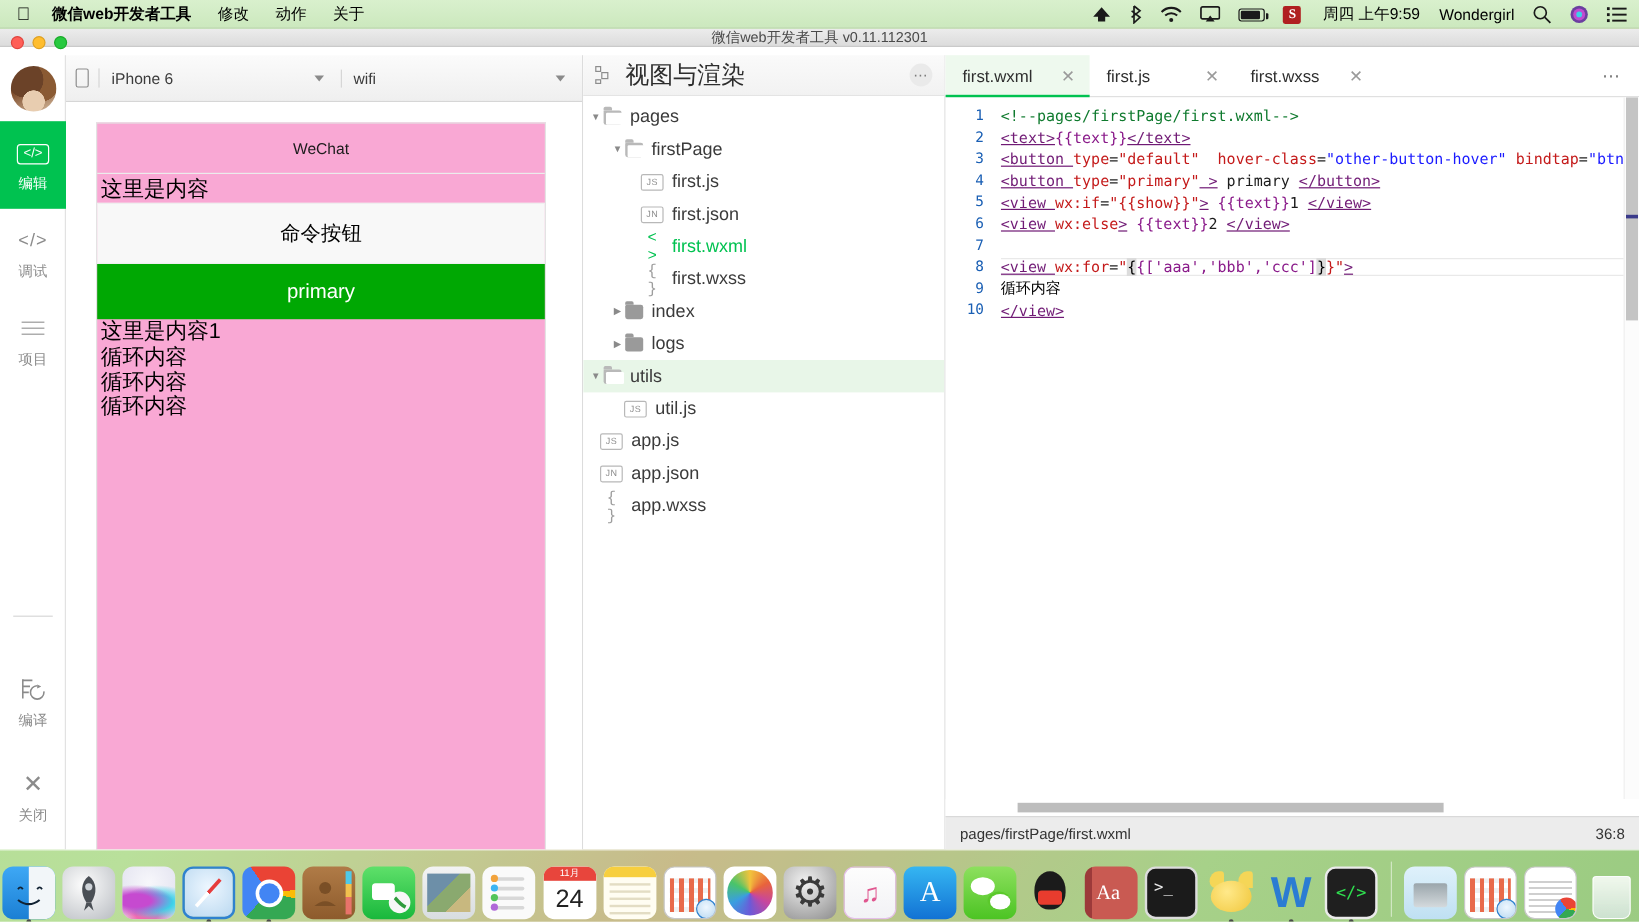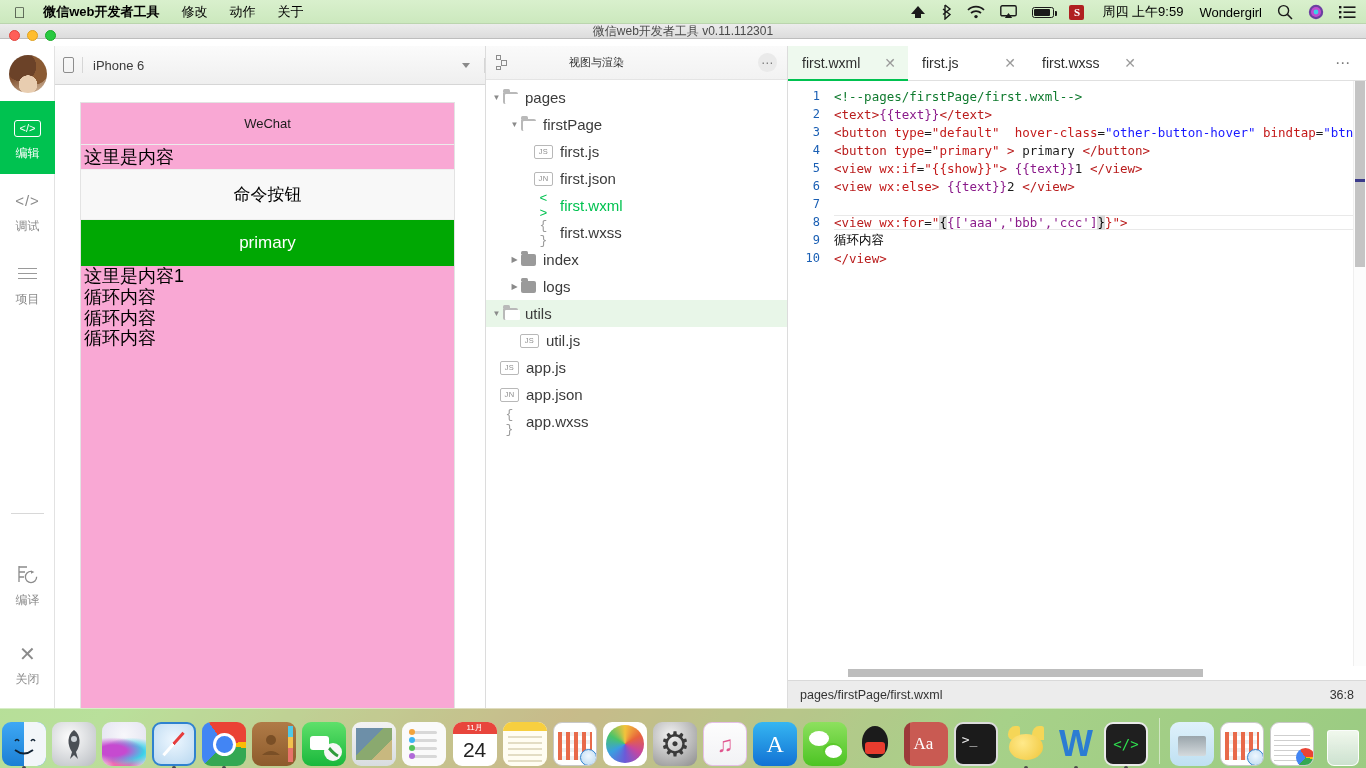--- a/index.html
+++ b/index.html
@@ -124,21 +124,21 @@
   #treehdr{
     height:34px;display:flex;align-items:center;
     background:linear-gradient(180deg,#fafafa,#f2f2f2);
     border-bottom:1px solid #e4e4e4; padding:0 10px;
   }
   #treehdr .struct{ width:16px;height:16px;position:relative;margin-right:9px; }
   #treehdr .struct i{ position:absolute; border:1.3px solid #8d8d8d; }
   #treehdr .struct i.a{ left:0;top:0;width:5px;height:5px; }
   #treehdr .struct i.b{ left:5px;top:5px;width:6px;height:6px; }
   #treehdr .struct i.c{ left:0;top:11px;width:5px;height:4px; }
-  #treehdr .t{ font-size:11px; color:#2d2d2d;margin-left:48px; }
+  #treehdr .t{ font-size:20px; color:#2d2d2d; }
   #treehdr .dots{
     margin-left:auto;width:19px;height:19px;border-radius:50%;background:#eaeaea;
     color:#7b7b7b;font-size:12px;display:flex;align-items:center;justify-content:center;
     letter-spacing:1px;
   }
   #treelist{ flex:1; overflow:hidden; padding-top:4px;}
   .row{ height:27px; display:flex; align-items:center; font-size:15px; color:#3b3b3b; padding-right:6px; }
   .row.sel-g{ background:#e8f6e8; }
   .arrow{ width:13px; text-align:center; font-size:8px; color:#8a8a8a; flex:0 0 13px;}
   .fold{ width:15px;height:12px;margin-right:7px;flex:0 0 15px; position:relative;}
@@ -166,21 +166,21 @@
   .tab.active{ background:#eef9ee; }
   .tab.active:after{ content:""; position:absolute; left:0;right:0;bottom:-1px;height:2px;background:#00c250;}
   .tab .x{ margin-left:auto; padding-left:20px; color:#9a9a9a; font-size:14px; line-height:1;}
   #tabs .dots{ margin-left:auto; display:flex;align-items:center;padding:0 14px;color:#7b7b7b;font-size:15px;letter-spacing:2px;}
   #code{ flex:1; position:relative; overflow:hidden; font-family:"DejaVu Sans Mono","Liberation Mono",monospace; font-size:12.5px;}
   #codeinner{ padding-top:6px; }
   .cl{ height:18px; display:flex; align-items:center; white-space:pre; }
   .cl .ln{ width:46px; flex:0 0 46px; text-align:right; padding-right:14px; color:#1a5fb4; font-size:12px;}
   .cl .src{ flex:1; min-width:0; overflow:hidden; }
   .cl.hl .src{ box-shadow:inset 0 1px 0 #e9e9e9, inset 0 -1px 0 #e9e9e9; }
-  .cm{color:#0f7a2e;} .tg{color:#b91c1c;} .at{color:#c41a1a;} .vl{color:#1a1aff;}
+  .cm{color:#0f7a2e;} .tg{color:#701a75;text-decoration:underline;} .at{color:#c41a1a;} .vl{color:#1a1aff;}
   .mu{color:#8a1a8a;} .pl{color:#1c1c1c;} .hlbox{background:#dcdcdc;}
   #vscroll{ position:absolute; right:0; top:0; width:13px; bottom:0; background:#fcfcfc; border-left:1px solid #efefef;}
   #vscroll .thumb{ position:absolute; left:1px; right:1px; top:0; height:186px; background:#c4c4c4; }
   #vscroll .mark{ position:absolute; left:1px;right:1px; top:98px; height:3px; background:#3a3a8a;}
   #hscrollwrap{ height:14px; position:relative; background:#fff; }
   #hscrollwrap .hthumb{ position:absolute; left:60px; width:355px; top:3px; height:8px; background:#bdbdbd;}
   #status{
     height:28px; display:flex; align-items:center; padding:0 12px;
     background:#ececec; border-top:1px solid #d9d9d9; font-size:12.5px; color:#333;
   }
@@ -431,20 +431,24 @@
 
     <div id="sim">
       <div id="simbar">
         <div class="rotate">
             <span class="ph"></span>
           </div>
         <div class="sel">
           <span>iPhone 6</span>
           <span class="caret"></span>
         </div>
+        <div class="sel" style="border-right:none;">
+          <span>wifi</span>
+          <span class="caret"></span>
+        </div>
       </div>
 
       <div id="simstage">
         <div id="phone">
           <div class="navbar">
             <span>WeChat</span>
           </div>
           <div class="ctext">这里是内容</div>
           <div class="btn default">命令按钮</div>
           <div class="btn primary">primary</div>

